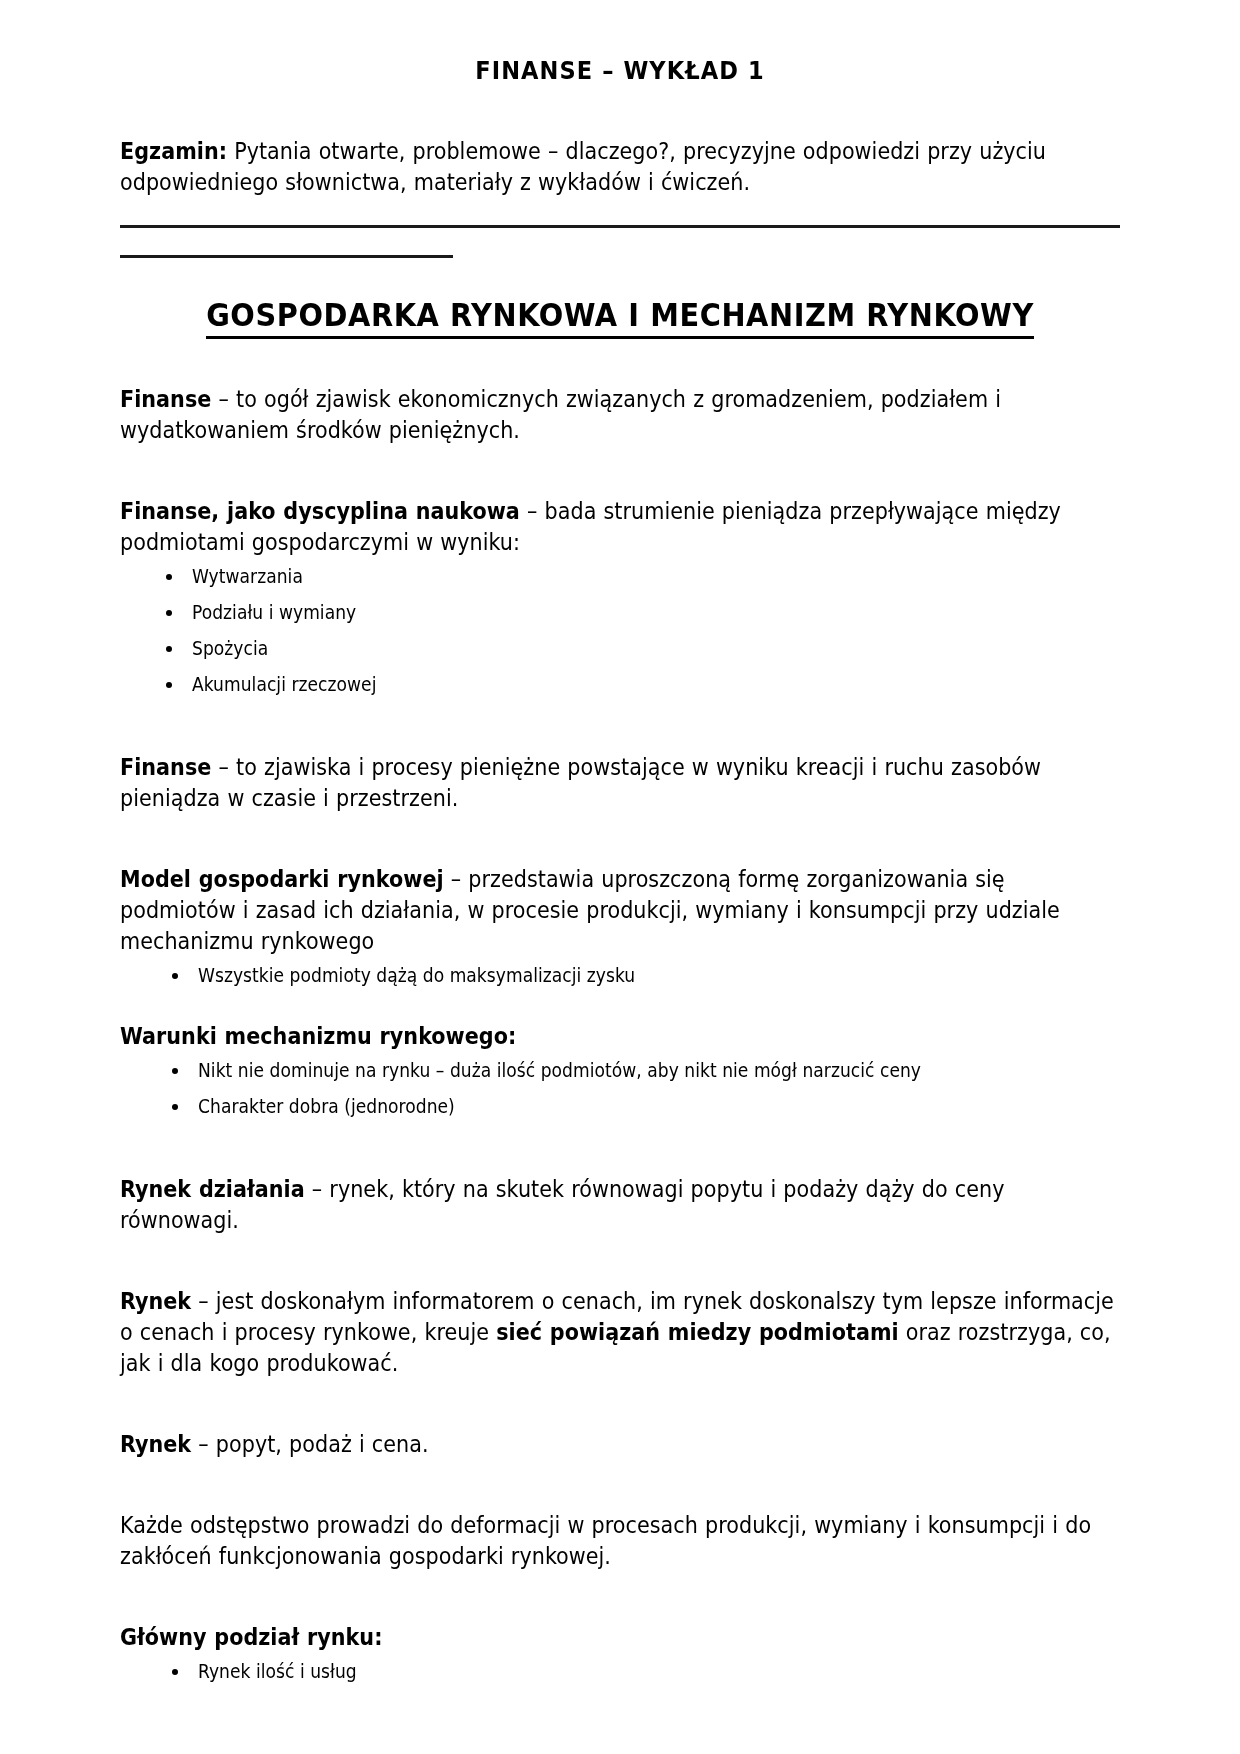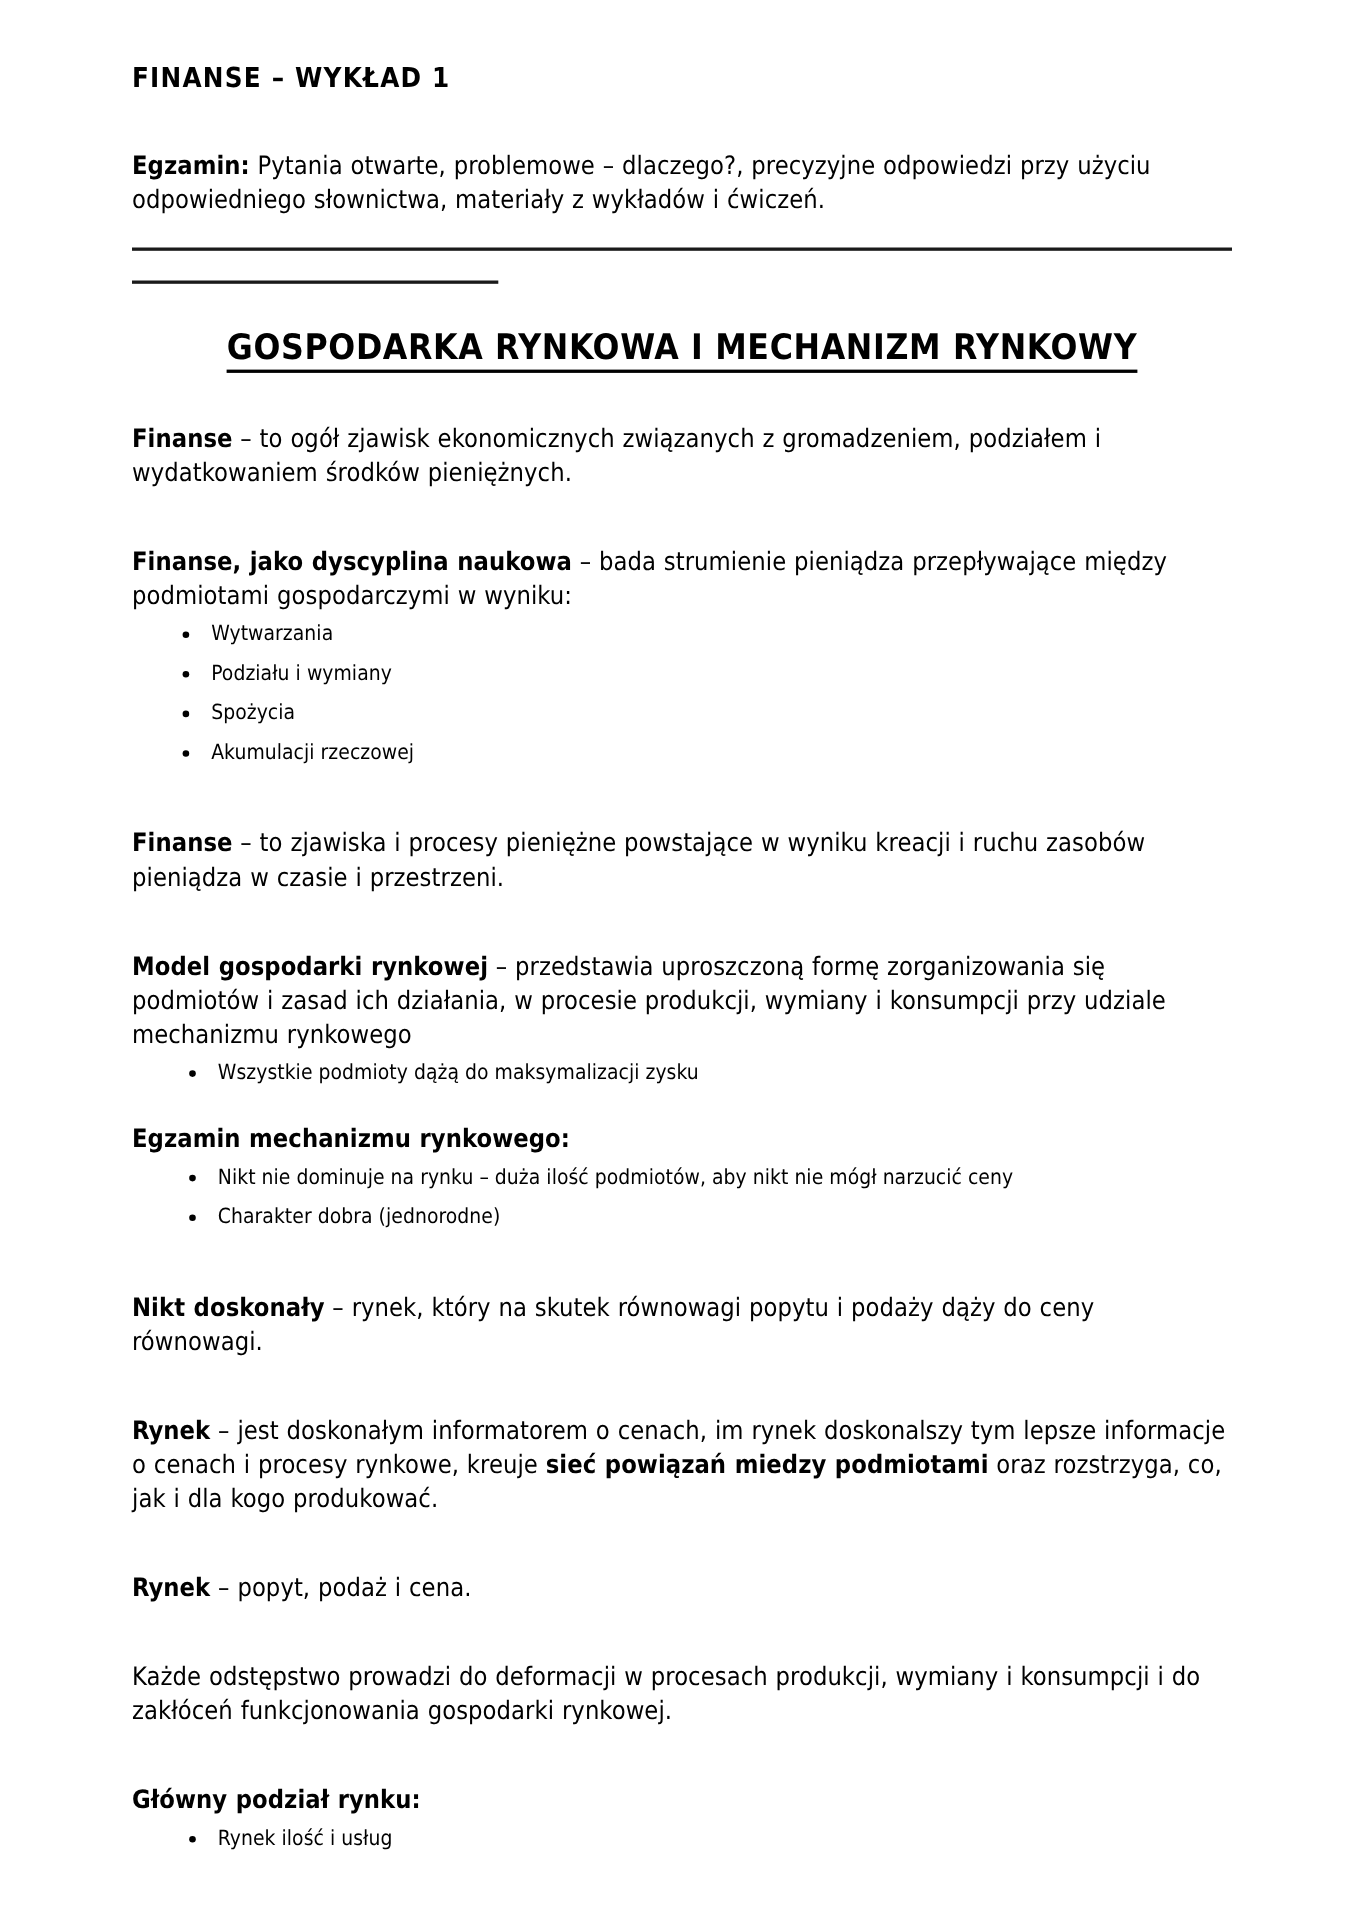--- a/index.html
+++ b/index.html
@@ -23,21 +23,21 @@
     padding: 48px 56px 0 56px;
     overflow: hidden;
   }
   .sheet {
     width: 1000px;
     margin: 0 auto;
   }
 
   
   .doc-title {
-    text-align: left;
+    text-align: center;
     font-size: 25px;
     font-weight: bold;
     letter-spacing: 1.1px;
     margin: 8px 0 0 0;
     line-height: 1.2;
   }
 
   
   .para {
     font-size: 23px;
@@ -146,28 +146,28 @@
       <span class="lead">Finanse</span><span> – to zjawiska i procesy pieniężne powstające w wyniku kreacji i ruchu zasobów pieniądza w czasie i przestrzeni.</span>
     </p>
 
     <p class="para gap-lg">
       <span class="lead">Model gospodarki rynkowej</span><span> – przedstawia uproszczoną formę zorganizowania się podmiotów i zasad ich działania, w procesie produkcji, wymiany i konsumpcji przy udziale mechanizmu rynkowego</span>
     </p>
     <ul class="bullets indent-wide">
       <li>Wszystkie podmioty dążą do maksymalizacji zysku</li>
     </ul>
 
-    <p class="para gap-md lead">Egzamin mechanizmu rynkowego:</p>
+    <p class="para gap-md lead">Warunki mechanizmu rynkowego:</p>
     <ul class="bullets indent-wide">
       <li>Nikt nie dominuje na rynku – duża ilość podmiotów, aby nikt nie mógł narzucić ceny</li>
       <li>Charakter dobra (jednorodne)</li>
     </ul>
 
     <p class="para gap-lg">
-      <span class="lead">Nikt doskonały</span><span> – rynek, który na skutek równowagi popytu i podaży dąży do ceny równowagi.</span>
+      <span class="lead">Rynek działania</span><span> – rynek, który na skutek równowagi popytu i podaży dąży do ceny równowagi.</span>
     </p>
 
     <p class="para gap-lg">
       <span class="lead">Rynek</span><span> – jest doskonałym informatorem o cenach, im rynek doskonalszy tym lepsze informacje o cenach i procesy rynkowe, kreuje </span><span class="lead">sieć powiązań miedzy podmiotami</span><span> oraz rozstrzyga, co, jak i dla kogo produkować.</span>
     </p>
 
     <p class="para gap-lg">
       <span class="lead">Rynek</span><span> – popyt, podaż i cena.</span>
     </p>
 

